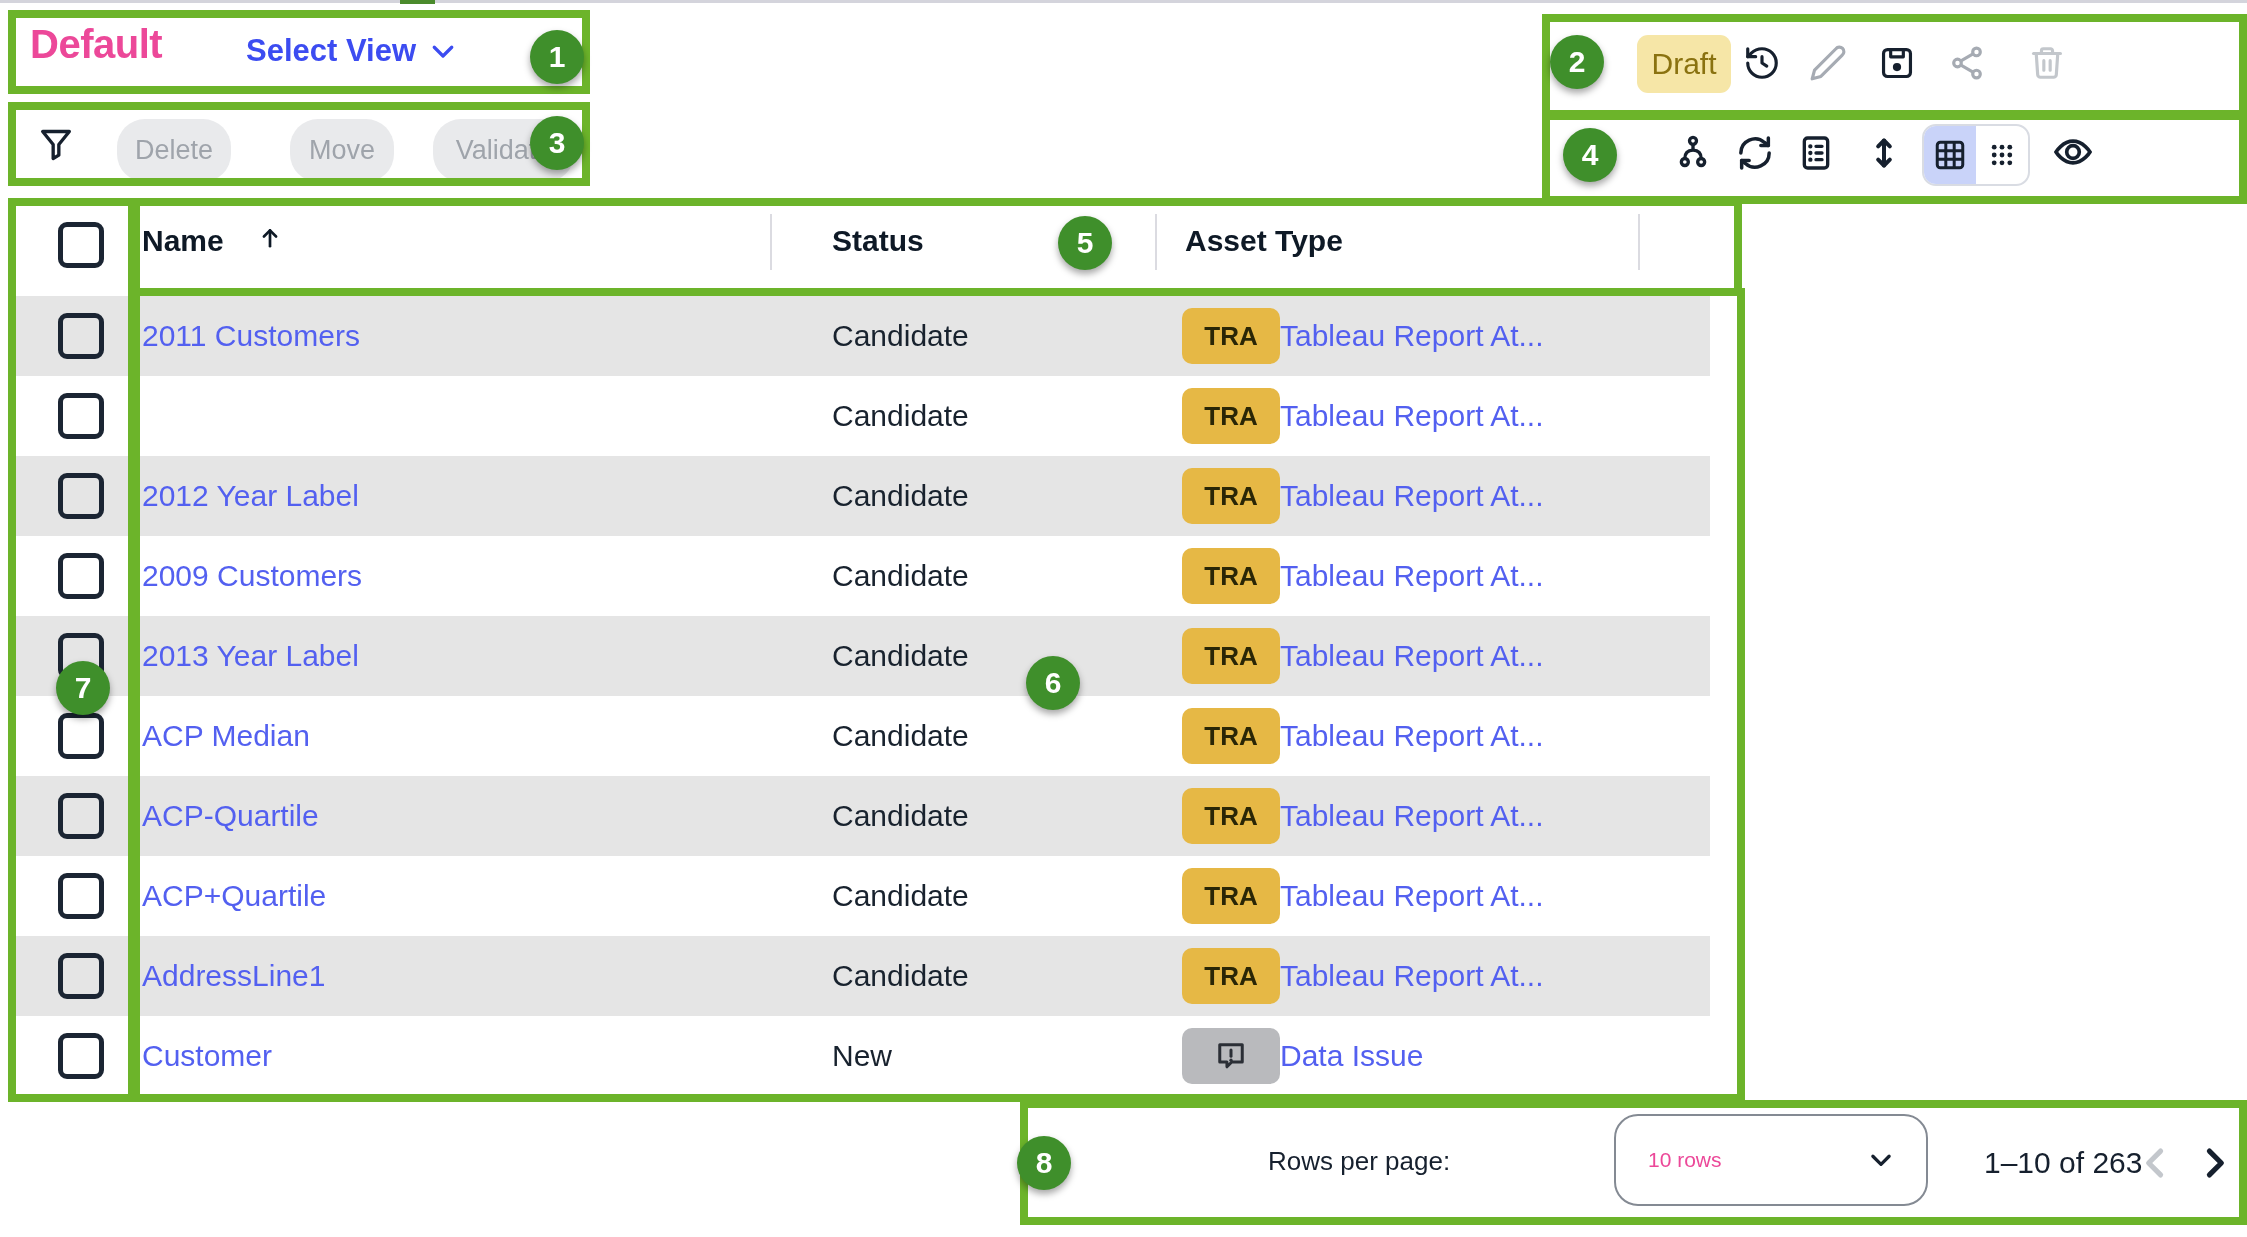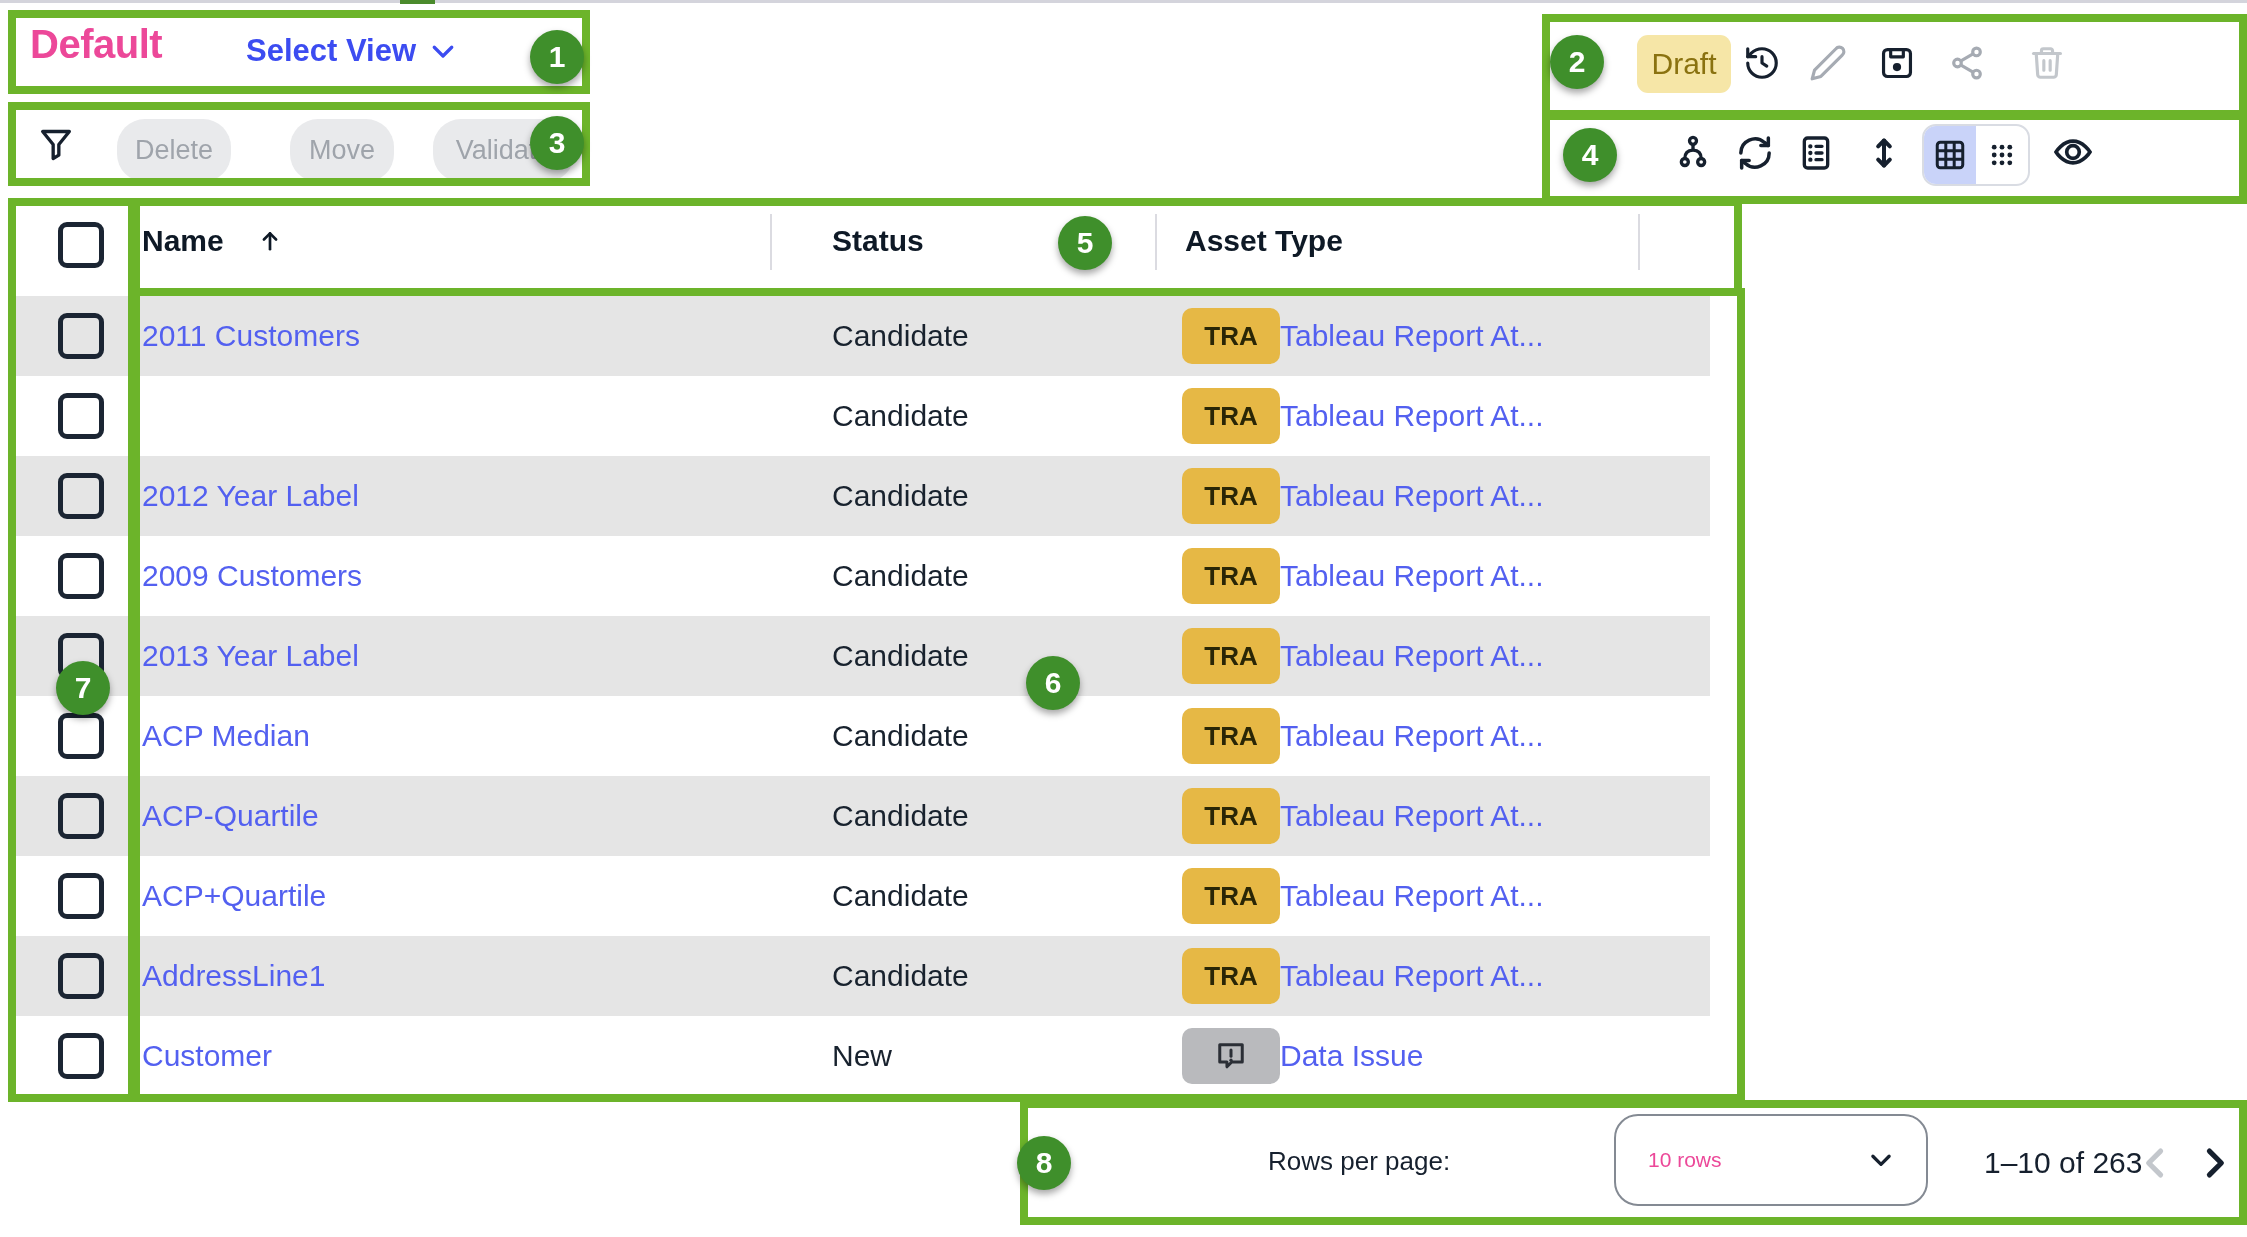--- a/index.html
+++ b/index.html
@@ -43,21 +43,21 @@
   .ic-form{left:1796px;}
   .ic-updown{left:1864px;}
   .seg{left:1922px;top:124px;width:104px;height:58px;border:2px solid #d9dce3;border-radius:14px;
        background:#fff;display:flex;overflow:hidden;}
   .seg-cell{width:50%;display:flex;align-items:center;justify-content:center;color:#16202e;cursor:pointer;}
   .seg-cell.sel{background:#c9d3f9;}
   .ic-eye{left:2052px;top:131px;}
 
   
   .th{top:224px;font-size:30px;font-weight:700;color:#0e1926;cursor:pointer;}
-  .th-name{left:142px;display:flex;align-items:center;gap:32px;}
+  .th-name{left:142px;display:flex;gap:32px;}
   .th-status{left:832px;}
   .th-asset{left:1185px;}
   .col-div{top:214px;width:2px;height:56px;background:#dbdbe1;}
   .cd1{left:770px;} .cd2{left:1155px;} .cd3{left:1638px;}
   .hdr-cb{left:58px;top:222px;}
 
   
   .cbx{width:46px;height:46px;border:5px solid #1b2533;border-radius:9px;background:transparent;box-sizing:border-box;cursor:pointer;}
 
   

